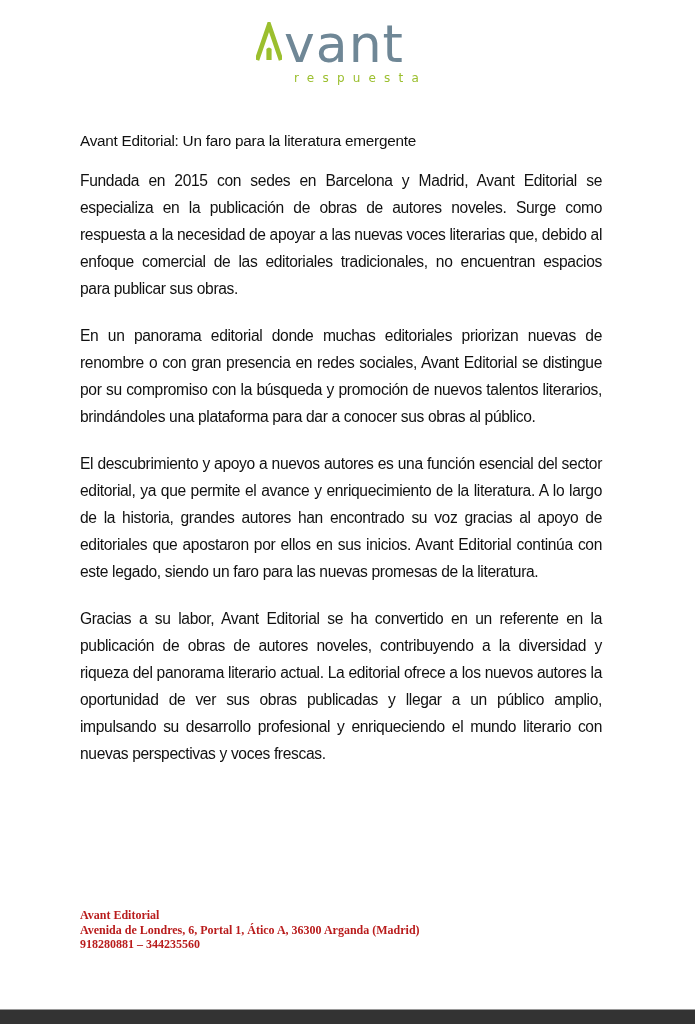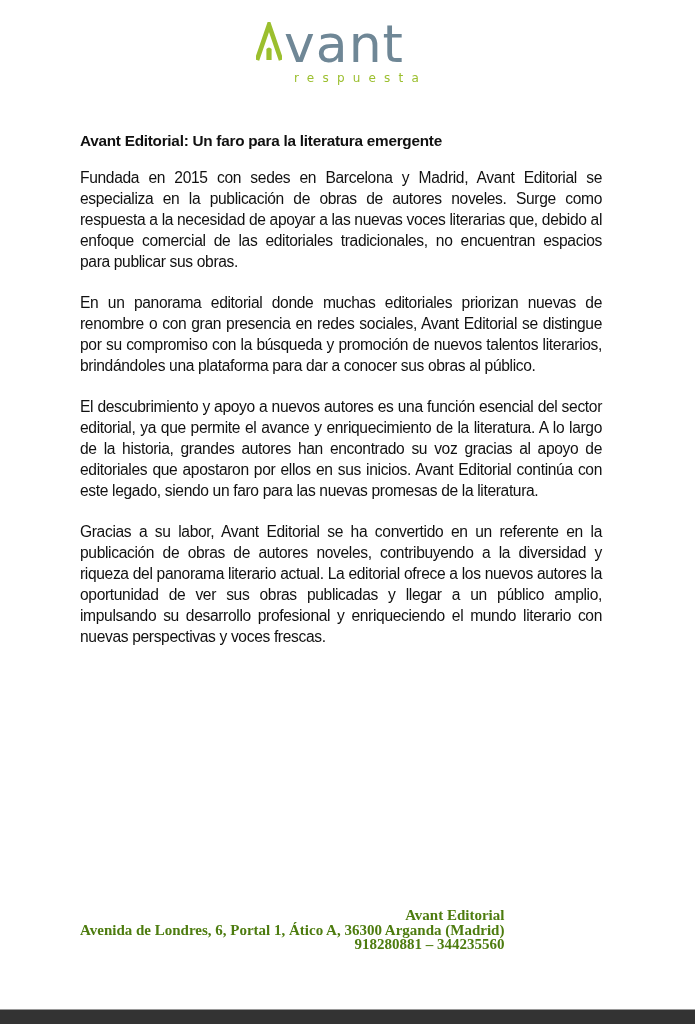--- a/index.html
+++ b/index.html
@@ -55,45 +55,44 @@
       line-height: 14px;
     }
     .content {
       position: absolute;
       left: 80px;
       top: 130px;
       width: 522px;
     }
     .doc-title {
       font-family: "Liberation Sans", sans-serif;
-      font-weight: bold;
+      font-weight: normal;
       font-size: 15.3px;
       line-height: 22px;
       margin: 0 0 15px 0;
       letter-spacing: -0.25px;
     }
     .para {
       font-family: "Liberation Sans", sans-serif;
       font-size: 15.6px;
-      line-height: 21px;
+      line-height: 27px;
       text-align: justify;
       margin: 0 0 20px 0;
       letter-spacing: -0.35px;
       word-spacing: 0px;
     }
     .footer {
       position: absolute;
       left: 80px;
       top: 908px;
       font-family: "Liberation Serif", serif;
       font-weight: bold;
-      font-size: 15px;
+      font-size: 12px;
       line-height: 14.7px;
-      color: #4d7c0f;
-      text-align: right;
+      color: #b91c1c;
     }
     .footer div { white-space: nowrap; }
     .bottom-bar {
       position: absolute;
       left: 0;
       top: 1009px;
       width: 695px;
       height: 15px;
       background: #333333;
       border-top: 1px solid #9a9a9a;

